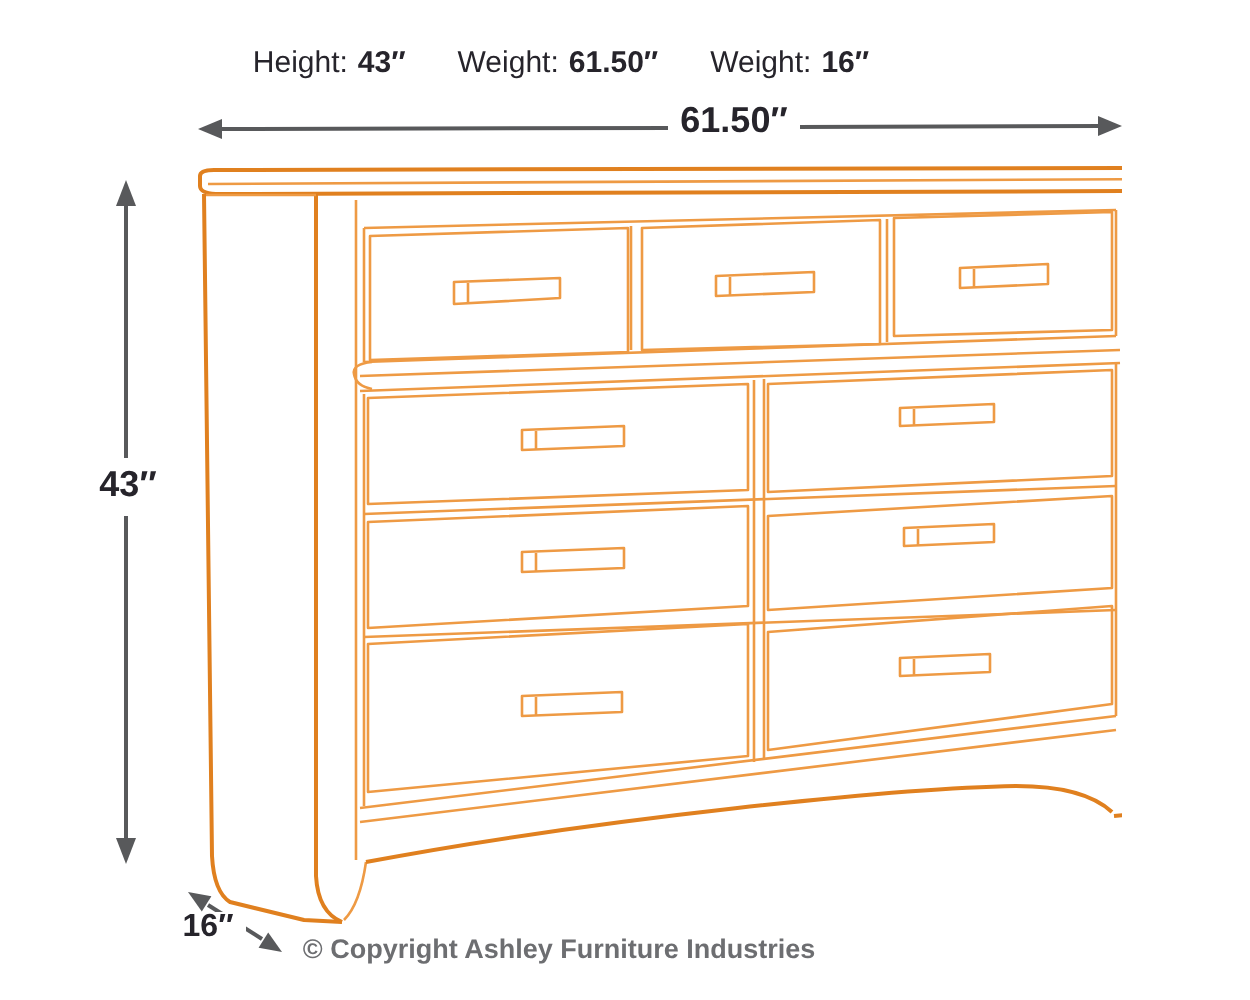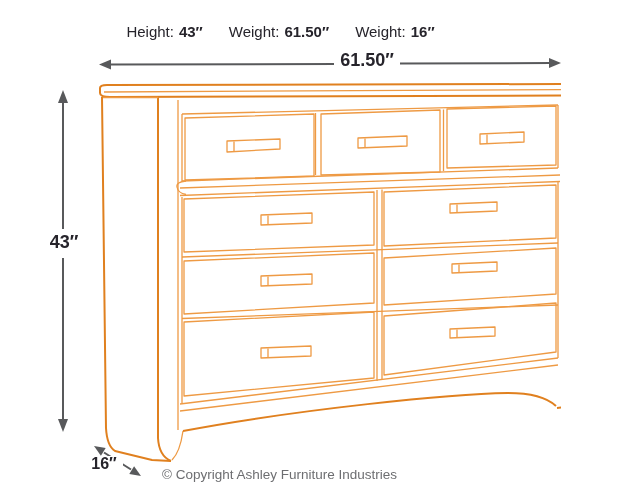--- a/index.html
+++ b/index.html
@@ -26,21 +26,21 @@
   .dim-head{fill:var(--c-dimension,#58595B);stroke:none;}
   .dim-label{
     position:absolute;font-weight:bold;color:var(--c-text);
     text-align:center;background:#fff;line-height:1.05;
   }
   .dim-width{left:334px;top:51px;width:66px;font-size:18px;}
   .dim-height{left:42px;top:233px;width:44px;font-size:18px;}
   .dim-depth{left:85px;top:456px;width:38px;font-size:16px;}
   .copyright{
     position:absolute;top:467px;left:0;right:2px;text-align:center;
-    font-size:13.5px;color:var(--c-copyright);
+    font-size:13.5px;color:var(--c-copyright);font-weight:bold;
   }
 </style>
 </head>
 <body>
 
 <div class="stage">
 
   <div class="specs-row">
     <div class="spec-item">
       <span class="spec-label">Height:</span>

